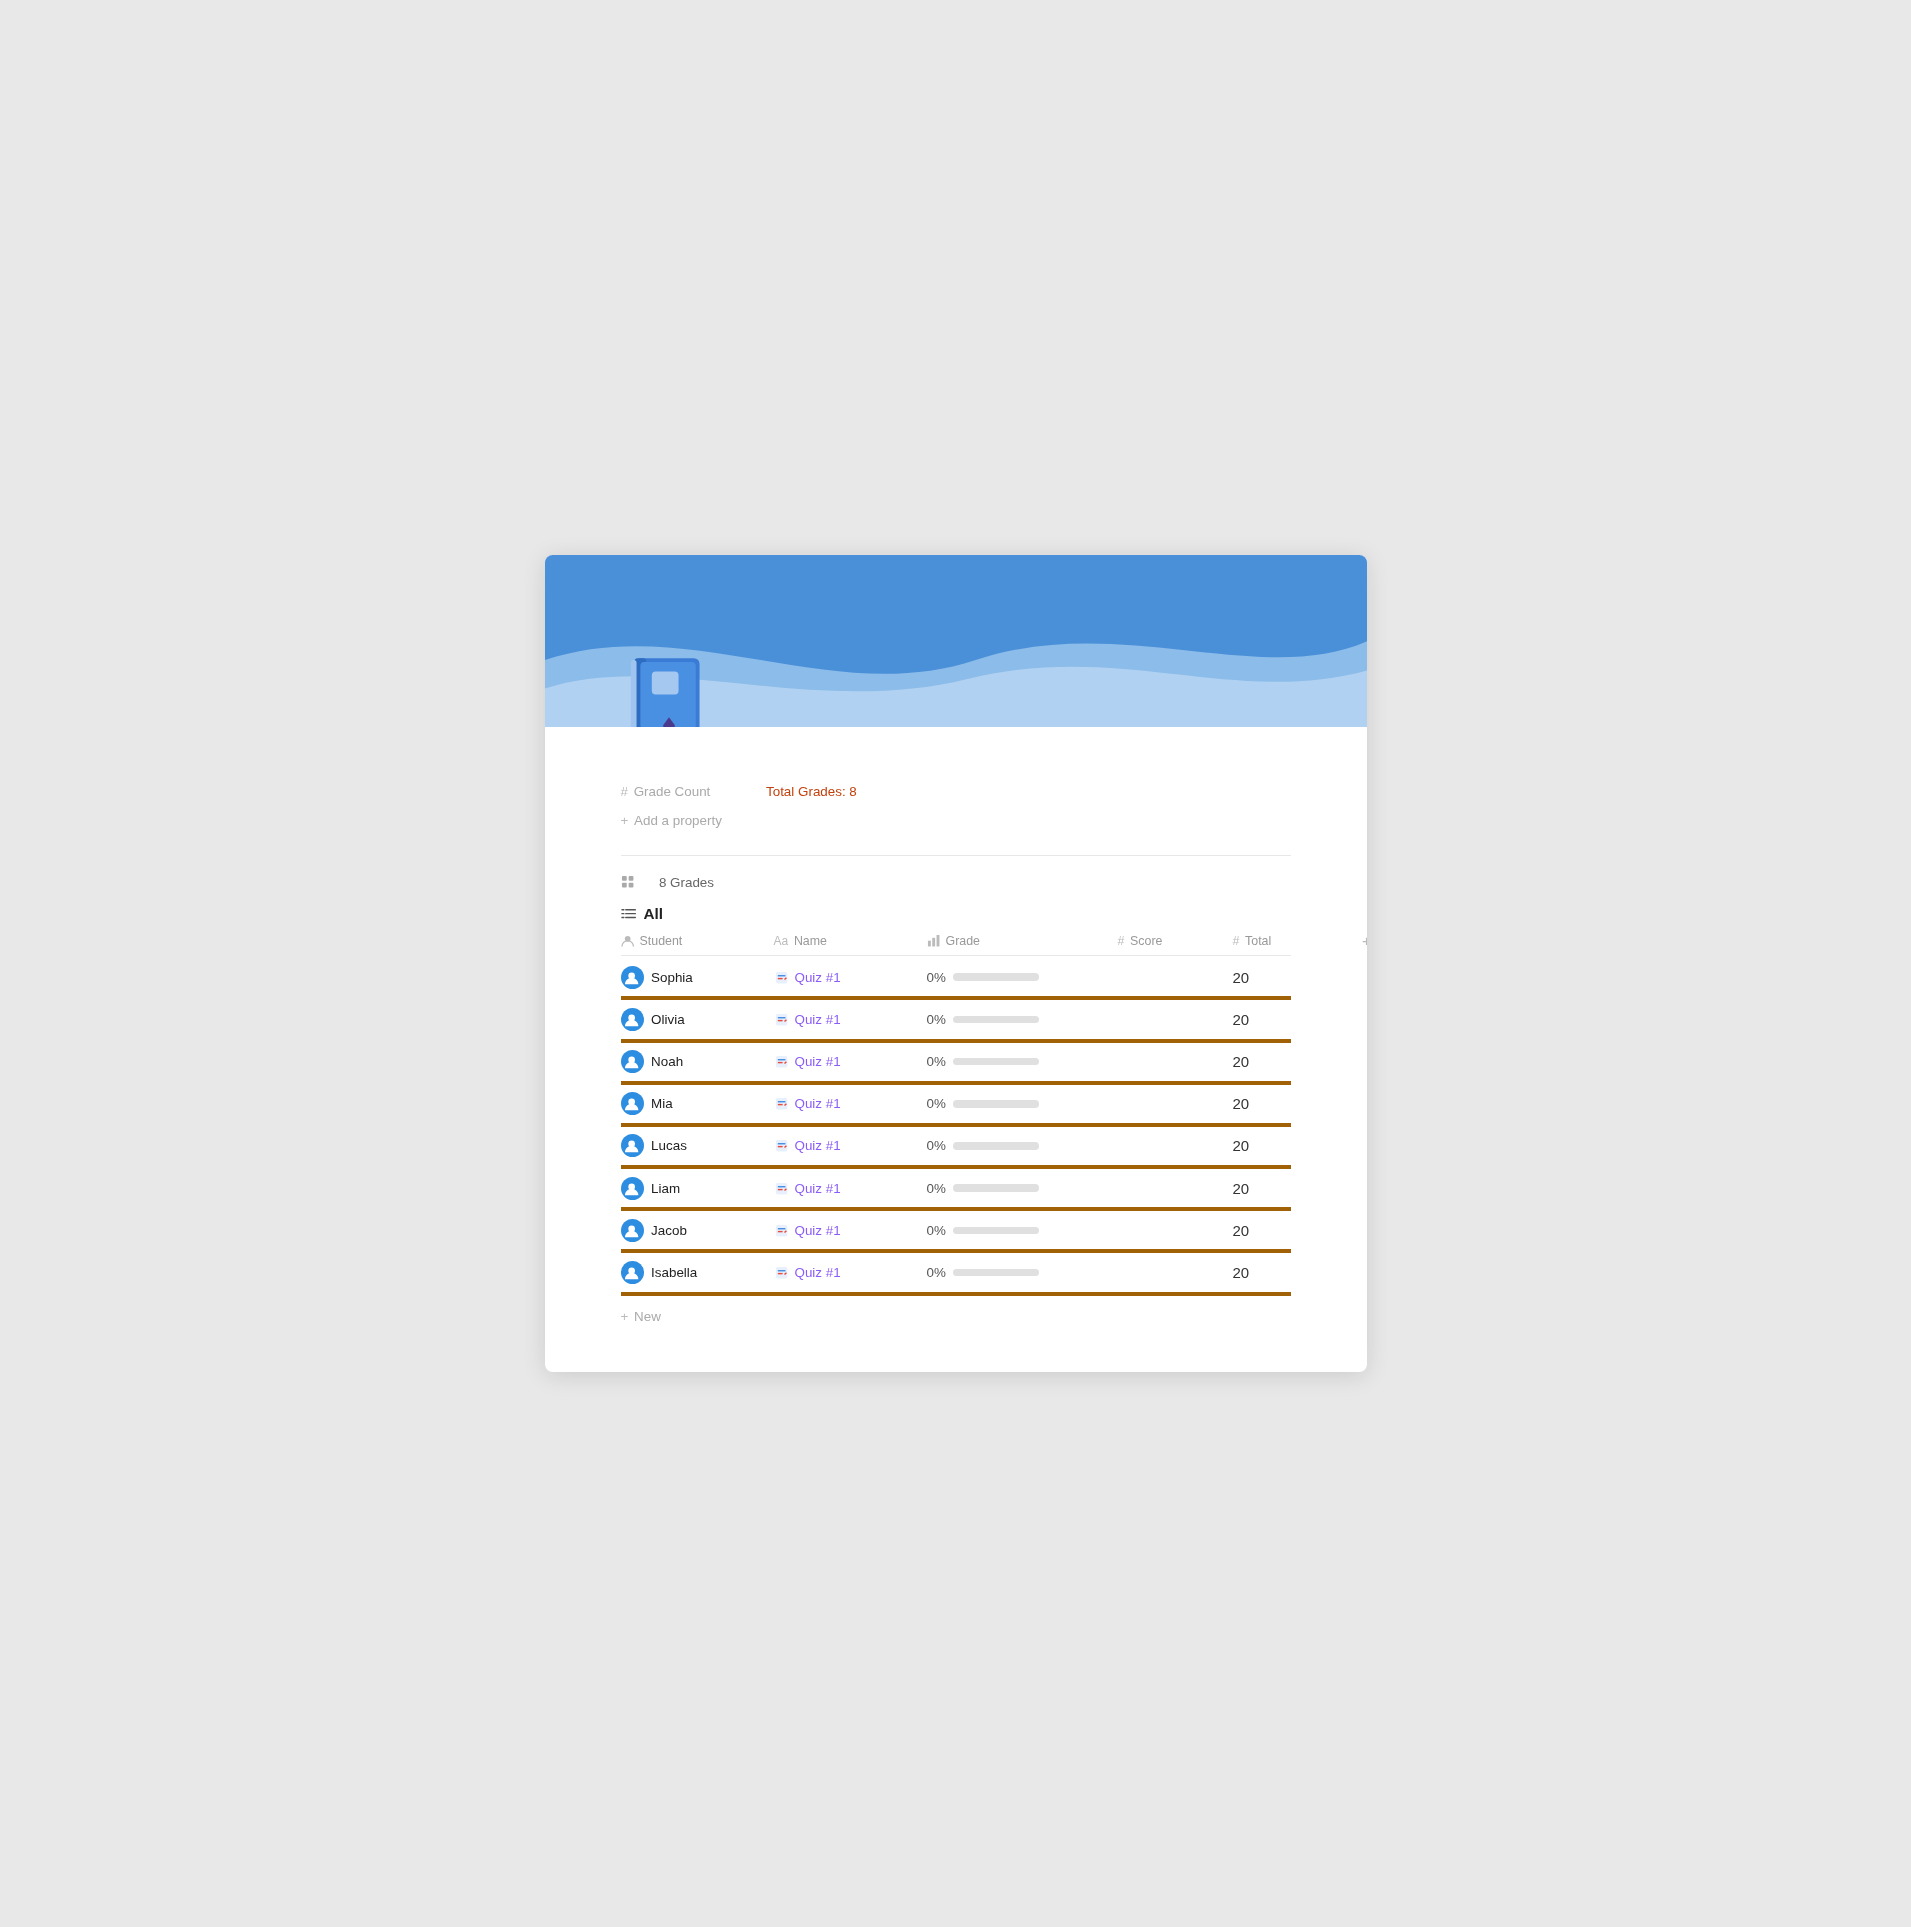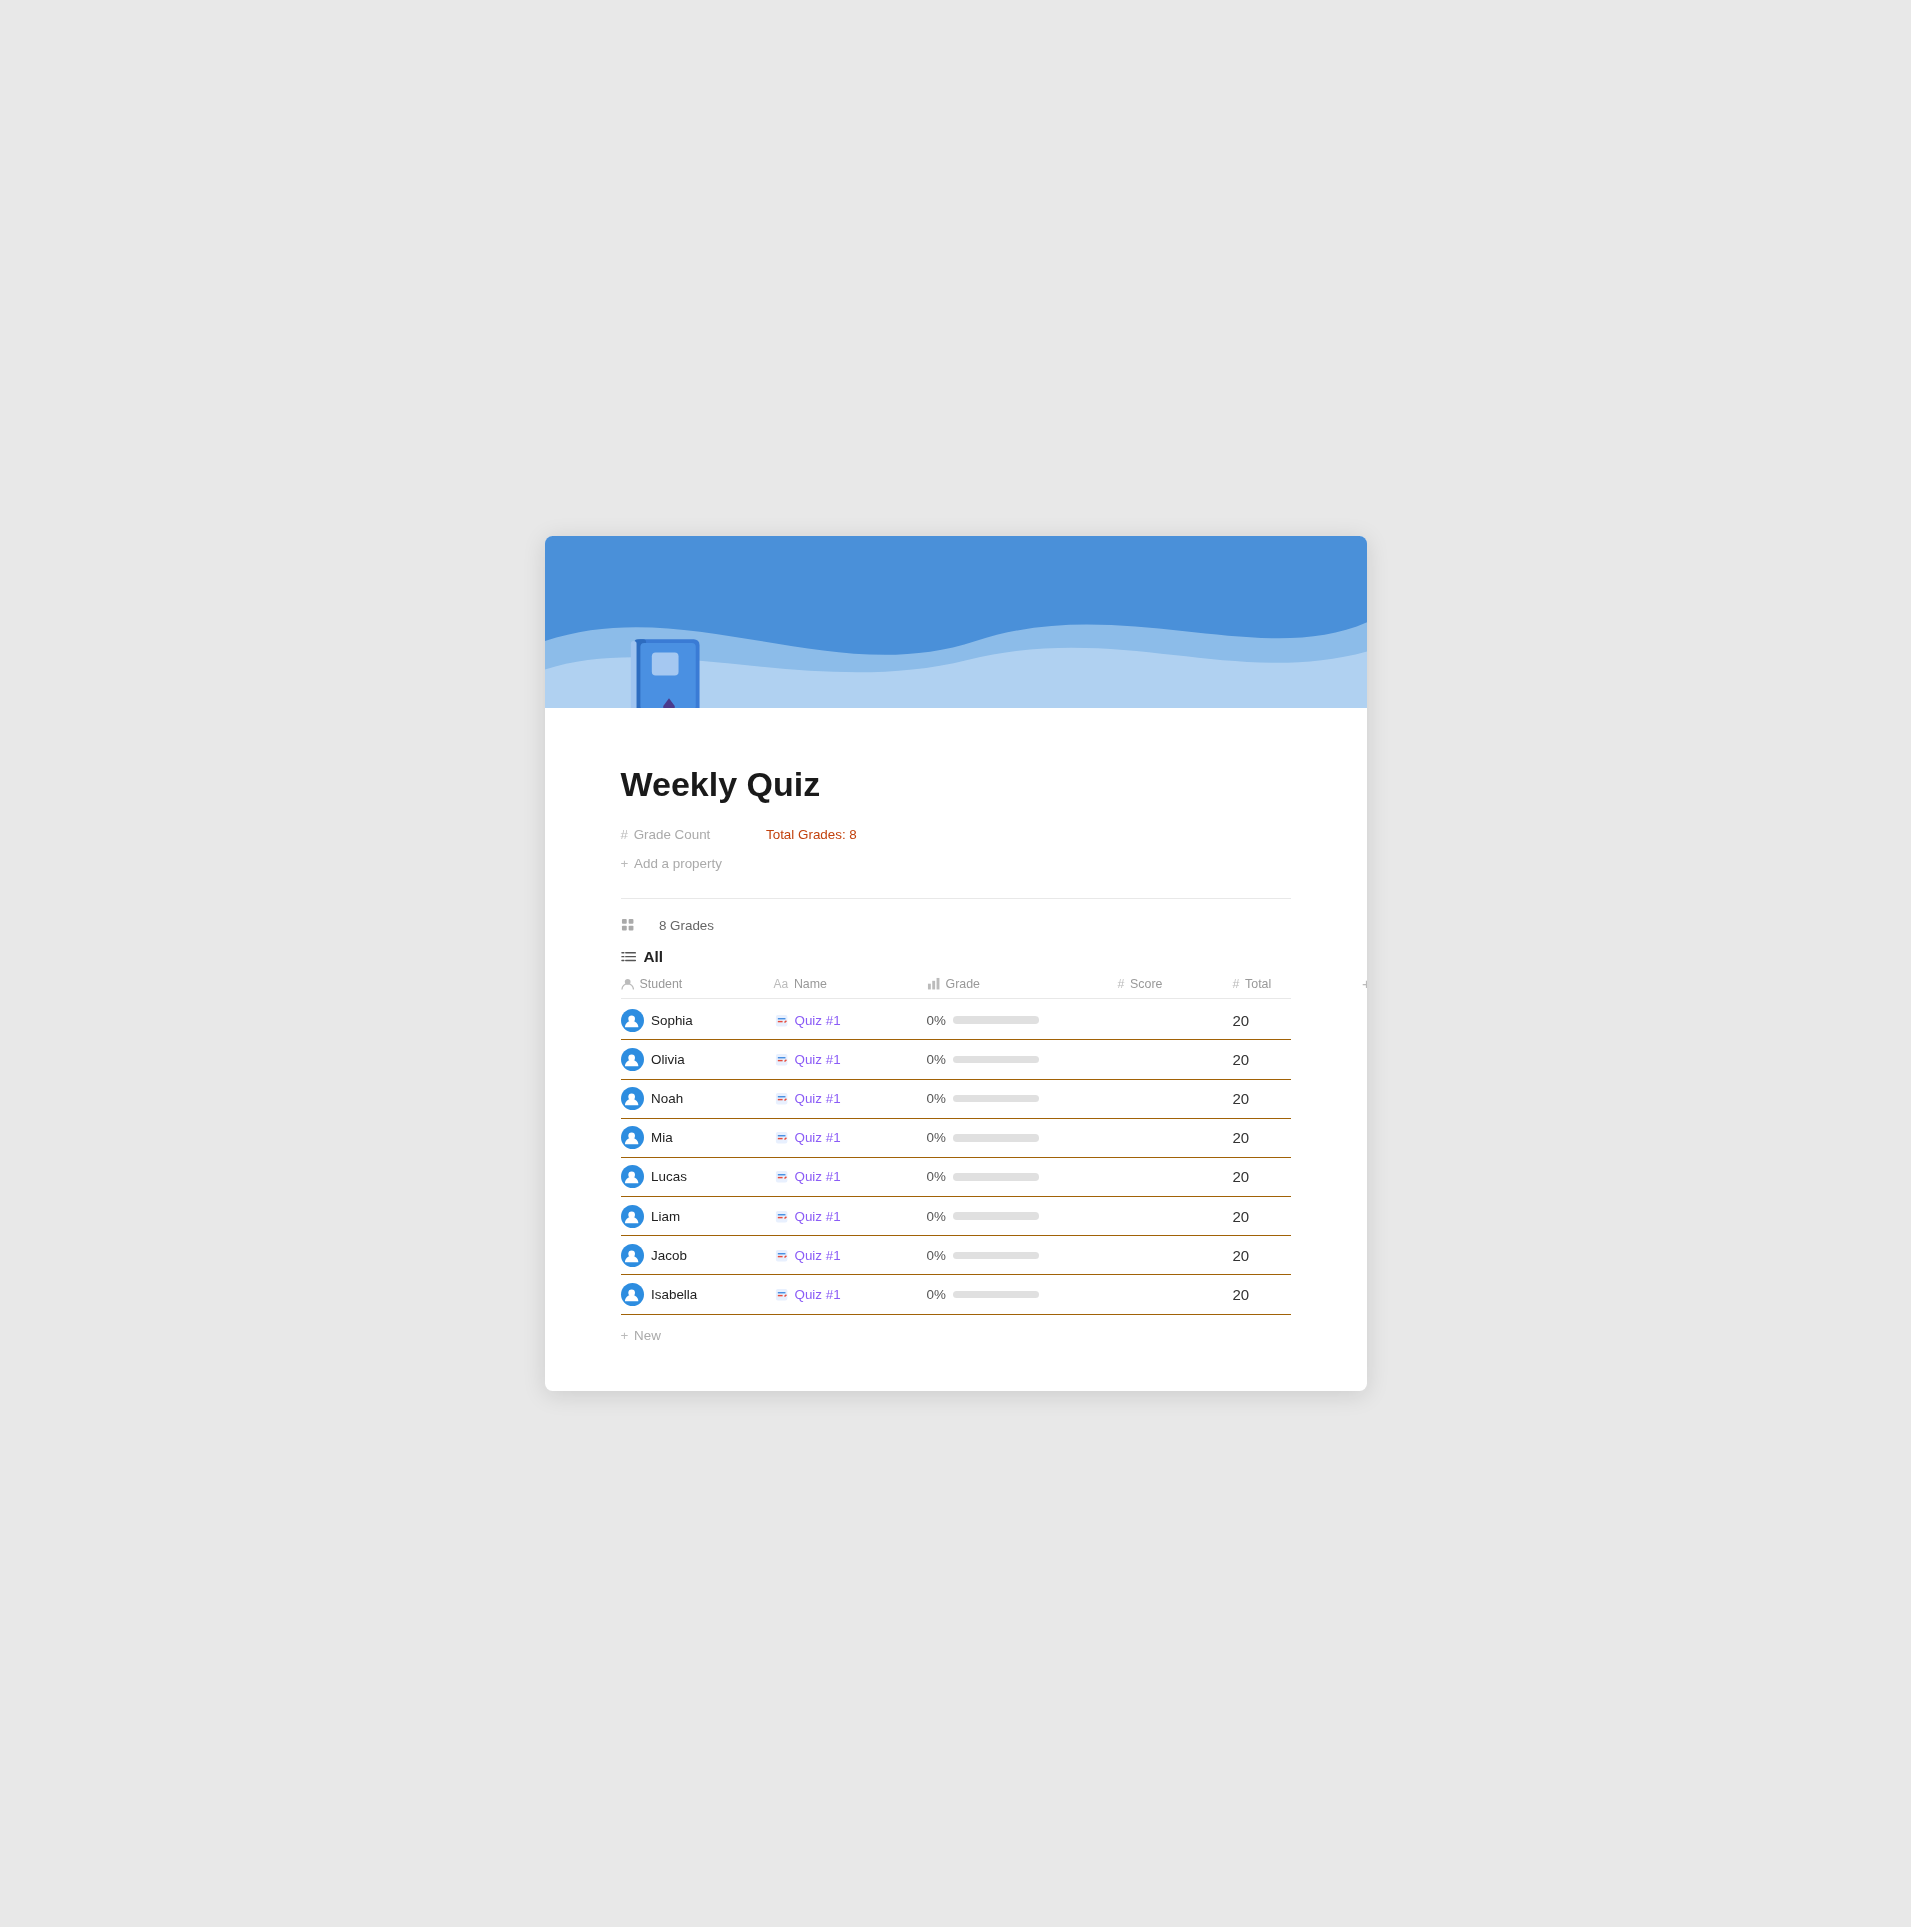--- a/index.html
+++ b/index.html
@@ -119,21 +119,21 @@
       gap: 5.7px;
       font-size: 12.4px;
       color: #999;
       font-weight: 400;
     }
     .table-data-row {
       display: grid;
       grid-template-columns: 153px 153px 191px 115px 115px 38px 29px;
       align-items: center;
       padding: 7.6px 0;
-      border-bottom: 1px solid #a16207;
+      border-bottom: 4px solid #a16207;
     }
     .student-cell {
       display: flex;
       align-items: center;
       gap: 7.6px;
       font-size: 13.4px;
       font-weight: 500;
       color: #222;
     }
     .student-avatar {
@@ -219,21 +219,20 @@
       <rect x="10" y="20" width="6" height="74" rx="3" fill="#a0c4f0"></rect>
 
       <rect x="32" y="32" width="28" height="24" rx="4" fill="rgba(255,255,255,0.5)"></rect>
 
       <polygon points="44,88 50,80 56,88 56,106 44,106" fill="#4a3a8c"></polygon>
     </svg>
   </div>
 
   <div class="content-area">
 
-    <h1 class="page-title">Weekly Quiz</h1>
 
     <div class="property-row">
       <div class="property-label">
         <span style="color:#bbb; font-size:13.4px;">#</span>
         <span>Grade Count</span>
       </div>
       <div class="property-value">Total Grades: 8</div>
     </div>
 
     <div class="add-property">

